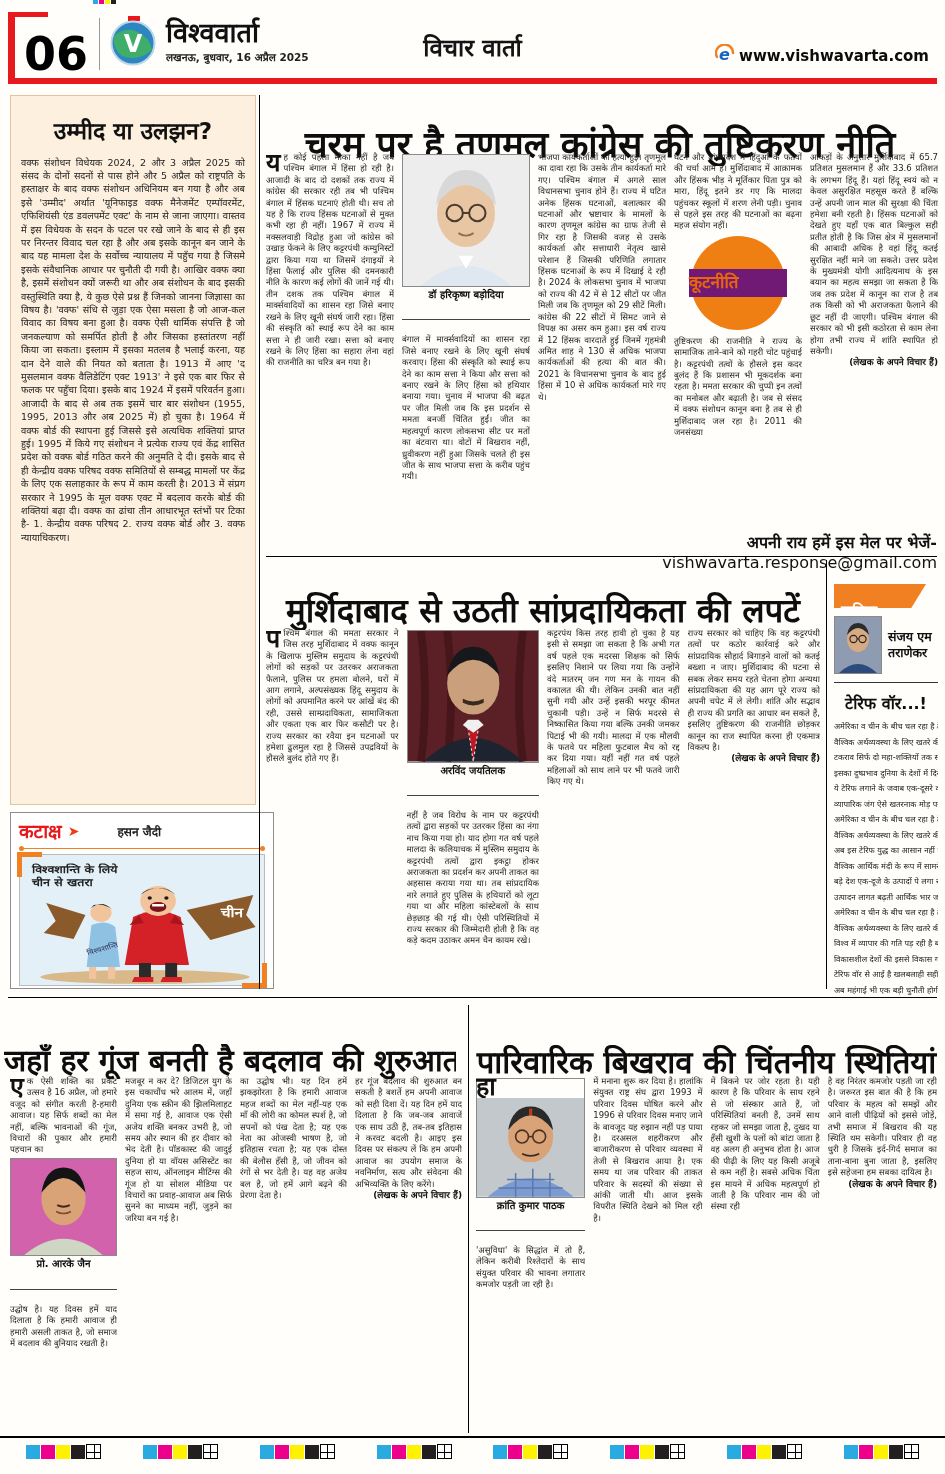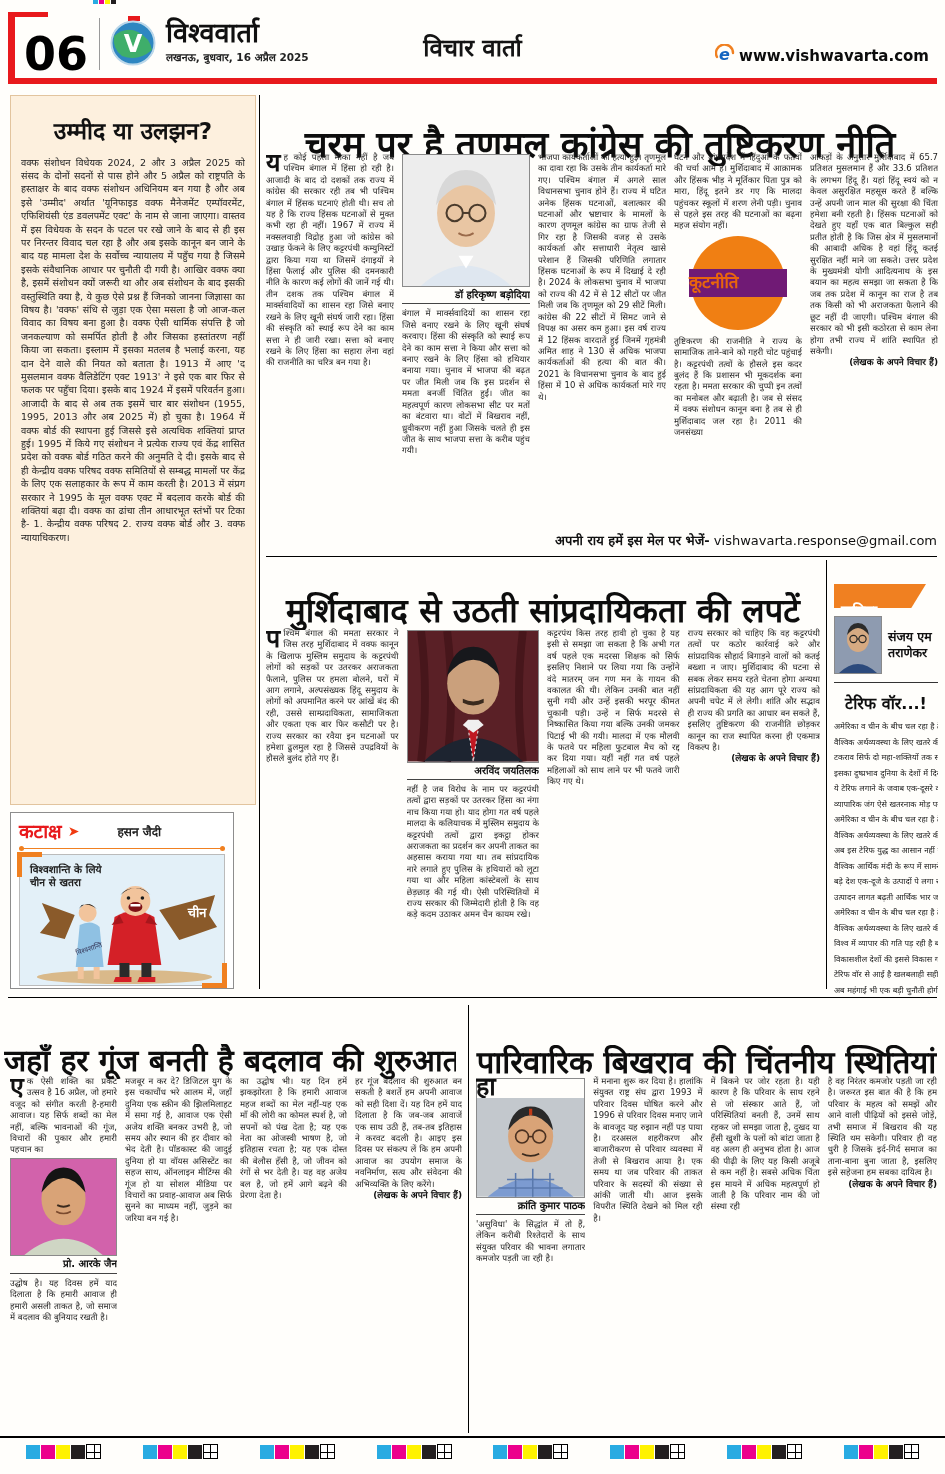--- a/index.html
+++ b/index.html
@@ -29,21 +29,21 @@
 
   
   .ed-box{left:10px;top:95px;width:246px;height:710px;background:#fdf0de;border:1px solid #e2c49e;box-sizing:border-box;padding:8px 10px;}
   .ed-head{display:flex;align-items:center;gap:7px;}
   .ed-bar{width:8px;height:24px;background:#f08021;display:inline-block;}
   .ed-label{font-size:19px;font-weight:bold;color:#2d2013;}
   .ed-headline{text-align:center;font-size:23px;font-weight:bold;margin:10px 0 8px;color:#111;}
   .ed-body{font-size:9.5px;line-height:13.4px;text-align:justify;color:#262626;overflow:hidden;height:600px;}
 
   
-  .ct-box{left:10px;top:812px;width:224px;height:177px;border:1.5px solid #8d8d8d;box-sizing:border-box;background:#fff;padding:5px 8px;}
+  .ct-box{left:10px;top:812px;width:264px;height:177px;border:1.5px solid #8d8d8d;box-sizing:border-box;background:#fff;padding:5px 8px;}
   .ct-head{display:flex;align-items:center;gap:6px;}
   .ct-label{font-size:19px;font-weight:bold;color:#e8191c;}
   .ct-arrow{color:#f03a10;font-size:14px;line-height:1;}
   .ct-artist{font-size:12px;font-weight:bold;color:#222;padding-left:32px;}
   .ct-dotline{position:relative;height:1px;background:#f08021;margin:4px 0 5px;}
   .ct-dotline::before,.ct-dotline::after{content:"";position:absolute;top:-2px;width:5px;height:5px;border-radius:50%;background:#f08021;}
   .ct-dotline::before{left:0;} .ct-dotline::after{right:0;}
   .ct-frame{position:relative;height:130px;border:1px solid #bbb;}
   .ct-frame svg{display:block;width:100%;height:100%;}
   .ct-tl{position:absolute;left:-3px;top:-3px;width:20px;height:20px;border-left:5px solid #f08021;border-top:5px solid #f08021;}
@@ -57,26 +57,26 @@
   .a4-headline{left:476px;top:1024px;width:461px;font-size:31px;}
   .body-cols{display:flex;gap:8px;}
   .bcol{flex:1;font-size:8.5px;line-height:11.4px;text-align:justify;color:#1d1d1d;overflow:hidden;}
   .a1-body{left:266px;top:152px;width:672px;height:378px;}
   .a2-body{left:266px;top:628px;width:554px;height:357px;}
   .a3-body{left:10px;top:1076px;width:452px;height:354px;}
   .a4-body{left:476px;top:1076px;width:461px;height:354px;}
   .dropcap{float:left;font-size:25px;font-weight:bold;line-height:22px;padding:0 3px 0 0;color:#111;}
   .photo{margin:2px 0 2px;border:1px solid #8a8a8a;}
   .photo svg{display:block;width:100%;}
-  .pcap{font-size:10px;font-weight:bold;text-align:right;color:#111;border-bottom:1px solid #444;padding-bottom:3px;margin-bottom:4px;}
+  .pcap{font-size:10px;font-weight:bold;text-align:center;color:#111;border-bottom:1px solid #444;padding-bottom:19px;margin-bottom:14px;}
   .badge{width:94px;height:94px;border-radius:50%;background:#f07f13;margin:4px auto 6px;position:relative;}
   .badge .band{position:absolute;left:-2px;right:-2px;top:33px;height:28px;background:#701a75;display:flex;align-items:center;}
   .badge .band span{color:#e8650c;font-weight:bold;font-size:17px;}
   .disclaimer{font-size:9px;font-weight:bold;color:#111;text-align:right;}
-  .feedback{left:500px;top:531px;width:437px;text-align:right;font-size:13px;color:#111;}
+  .feedback{left:500px;top:531px;width:437px;text-align:right;font-size:16px;color:#111;}
   .feedback .lbl{font-weight:bold;}
   .feedback .mail{font-weight:normal;}
 
   
   .poem{left:834px;top:562px;width:104px;}
   .poem-banner{width:92px;height:24px;background:#f08021;clip-path:polygon(0 0,100% 0,84% 100%,0 100%);
                display:flex;align-items:center;margin-top:22px;}
   .poem-banner span{color:#fff;font-weight:bold;font-size:15px;padding-left:7px;margin-top:28px;}
   .poem-authrow{display:flex;gap:6px;align-items:center;margin-top:8px;border-bottom:1.5px solid #333;padding-bottom:8px;}
   .poem-authrow .photo{width:46px;margin:0;}

